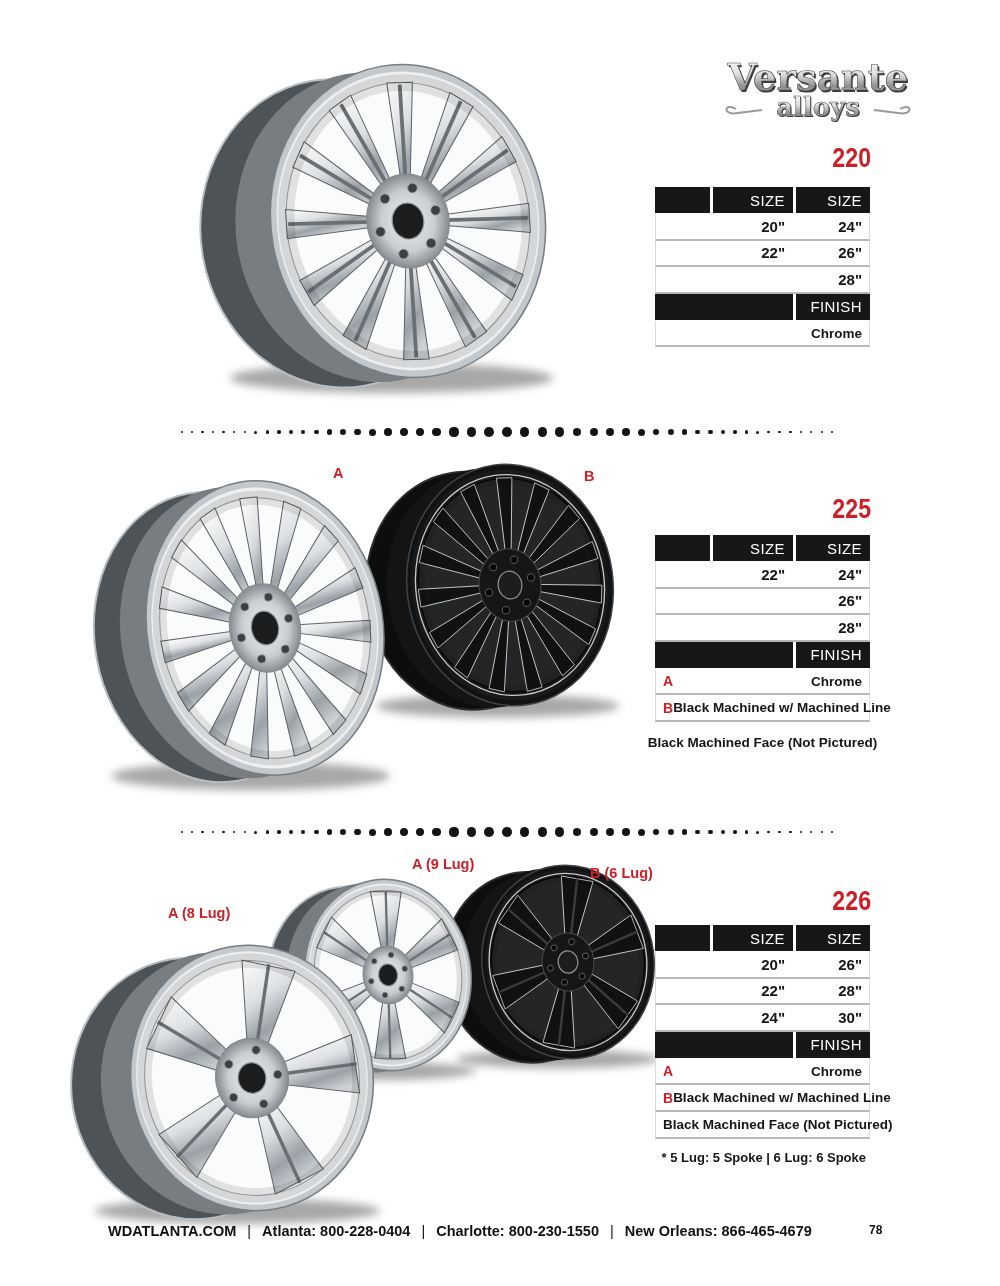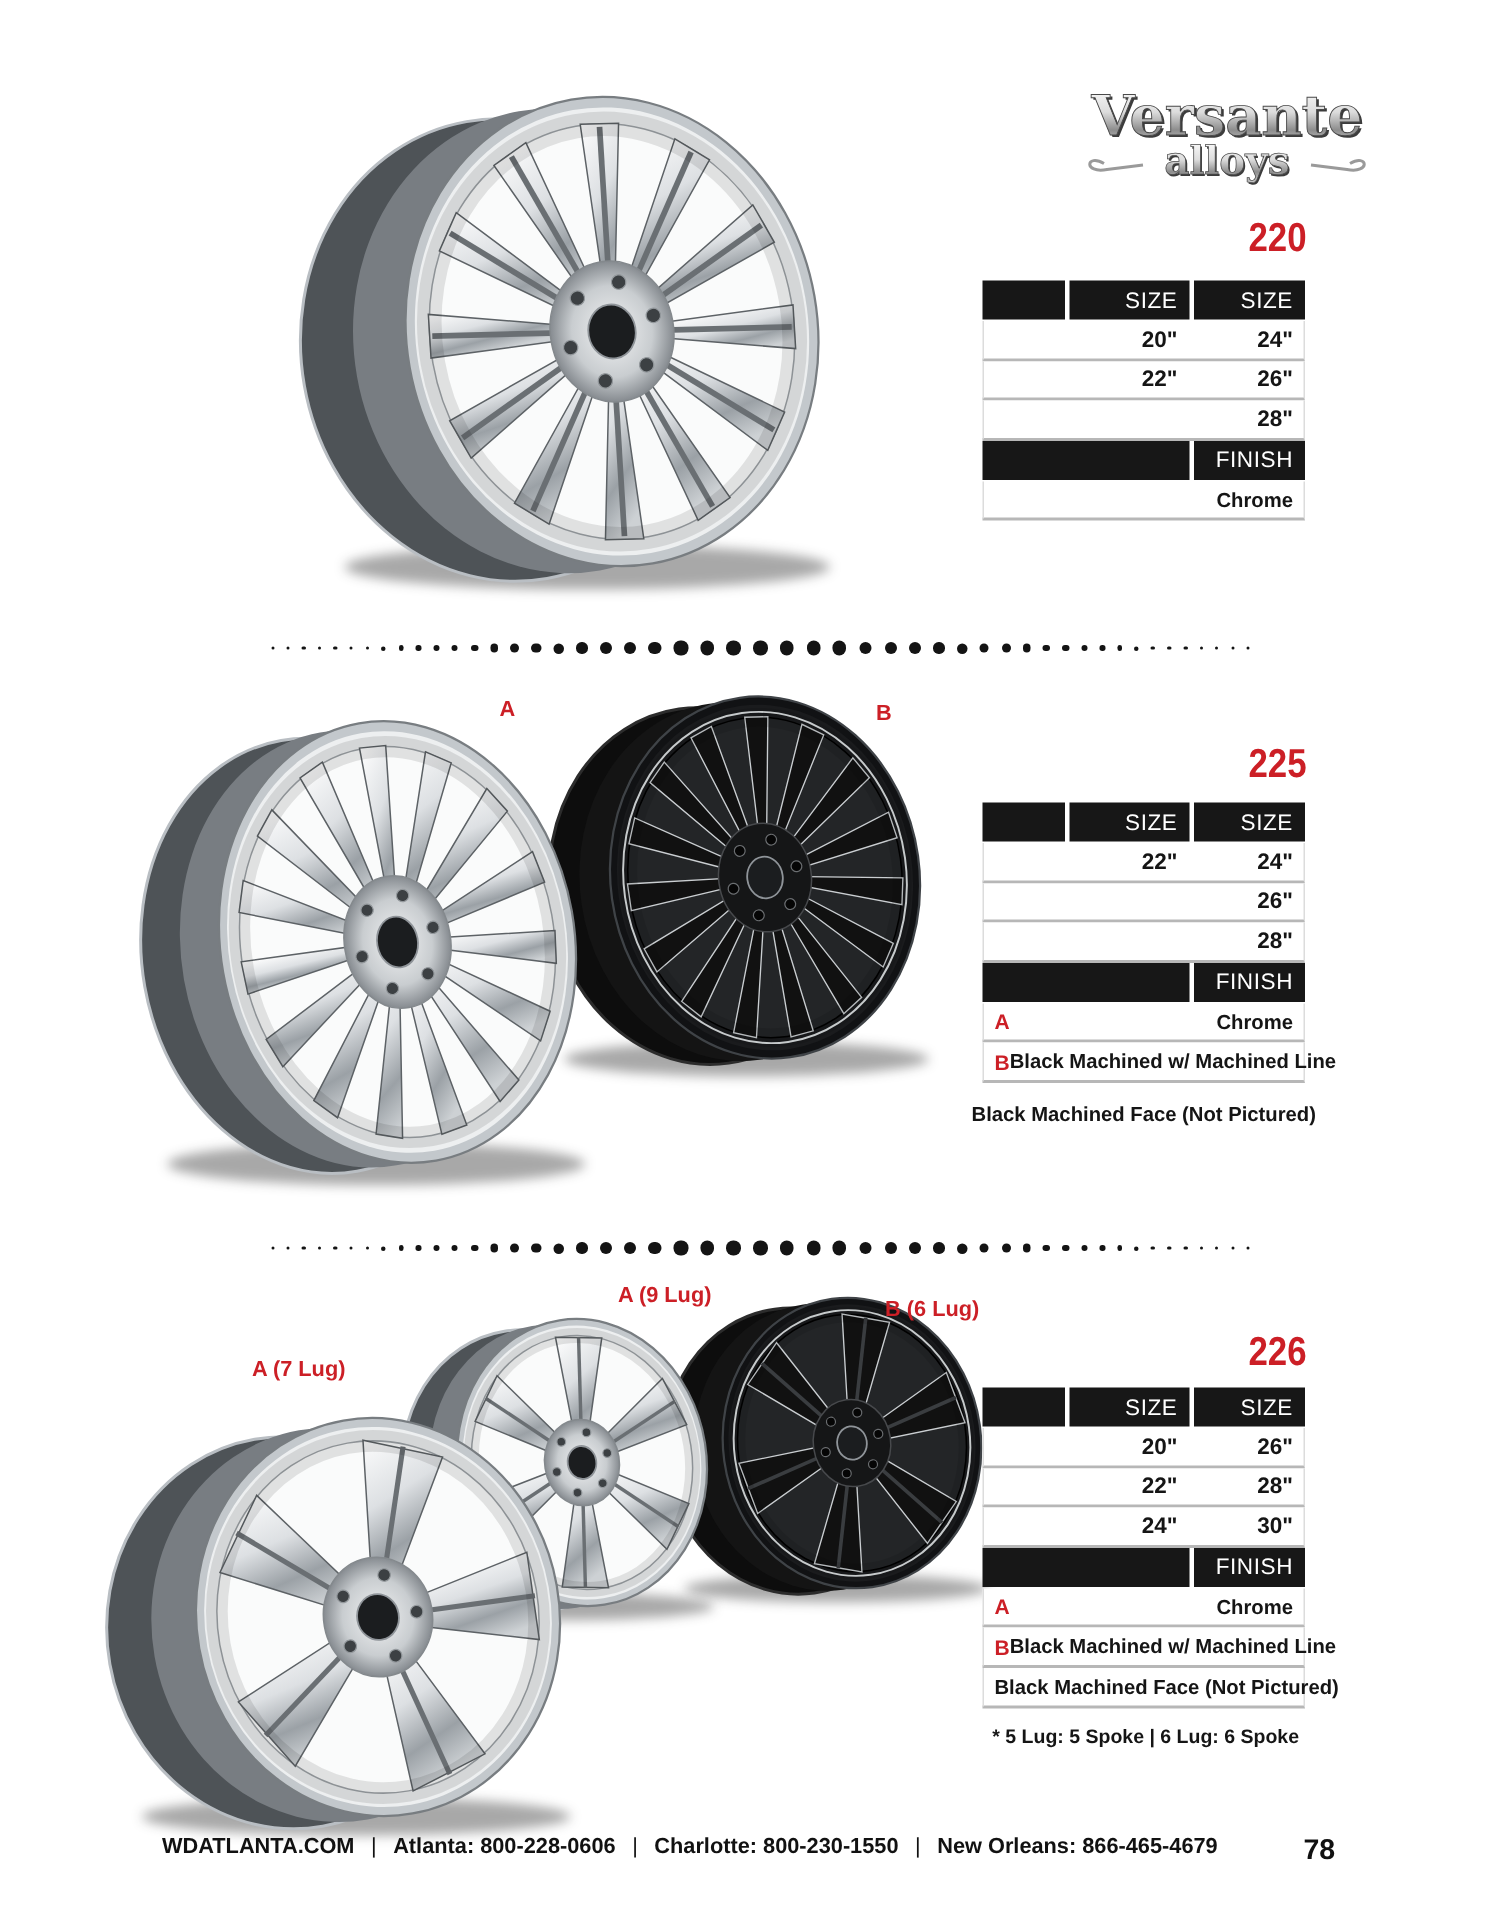--- a/index.html
+++ b/index.html
@@ -53,21 +53,21 @@
   .divider{
     position:absolute;left:181px;width:652px;height:12px;
     display:flex;align-items:center;justify-content:space-between;
   }
   .divider span{background:#141414;border-radius:50%;flex:0 0 auto;}
   .footer{
     position:absolute;left:108px;top:1223px;display:flex;align-items:center;
     font-weight:700;font-size:14.5px;color:#111;white-space:nowrap;
   }
   .fsep{font-weight:400;margin:0 11px;color:#111;}
-  .pagenum{position:absolute;left:869px;top:1223px;font-weight:700;font-size:19px;color:#111;}
+  .pagenum{position:absolute;left:869px;top:1223px;font-weight:700;font-size:12px;color:#111;}
 </style>
 </head>
 <body>
 
 <div class="page">
 
   <svg class="brand" width="200" height="72" viewBox="0 0 200 72">
     <defs>
       <linearGradient id="silver" x1="0" y1="0" x2="0" y2="1">
         <stop offset="0" stop-color="#ffffff"></stop>
@@ -539,21 +539,21 @@
         <ellipse cx="167" cy="158" rx="36.3" ry="39.9" fill="url(#hg-wheel-226a5)" stroke="#84898d" stroke-width="1"></ellipse>
         <circle cx="175.9" cy="131.1" r="4.2" fill="#3c4043" stroke="#93989c" stroke-width="0.8"></circle>
         <circle cx="193.0" cy="159.0" r="4.2" fill="#3c4043" stroke="#93989c" stroke-width="0.8"></circle>
         <circle cx="174.1" cy="185.5" r="4.2" fill="#3c4043" stroke="#93989c" stroke-width="0.8"></circle>
         <circle cx="145.4" cy="174.0" r="4.2" fill="#3c4043" stroke="#93989c" stroke-width="0.8"></circle>
         <circle cx="146.5" cy="140.4" r="4.2" fill="#3c4043" stroke="#93989c" stroke-width="0.8"></circle>
         <ellipse cx="167" cy="158" rx="13.915000000000001" ry="15.295" fill="#1b1d1f" stroke="#8f9499" stroke-width="1.2"></ellipse>
       </g>
     </svg>
 
-  <span class="wlabel" style="left:168px;top:905px">A (7 Lug)</span>
+  <span class="wlabel" style="left:168px;top:905px">A (8 Lug)</span>
   <span class="wlabel" style="left:412px;top:856px">A (9 Lug)</span>
   <span class="wlabel" style="left:590px;top:865px">B (6 Lug)</span>
 
   <div class="model" style="top:886px">226</div>
 
   <div class="spec" style="top:925px">
     <div class="row hdr">
       <div class="hcell c1"></div>
       <div class="hcell c2">SIZE</div>
       <div class="hcell c3">SIZE</div>
@@ -588,21 +588,21 @@
     <div class="row body">
       <span class="fkey"></span>
       <span class="fval">Black Machined Face (Not Pictured)</span>
     </div>
     <div class="footnote">* 5 Lug: 5 Spoke | 6 Lug: 6 Spoke</div>
   </div>
 
   <div class="footer">
     <span>WDATLANTA.COM</span>
     <span class="fsep">|</span>
-    <span>Atlanta: 800-228-0606</span>
+    <span>Atlanta: 800-228-0404</span>
     <span class="fsep">|</span>
     <span>Charlotte: 800-230-1550</span>
     <span class="fsep">|</span>
     <span>New Orleans: 866-465-4679</span>
   </div>
   <div class="pagenum">78</div>
 
 </div>
 
 </body></html>

